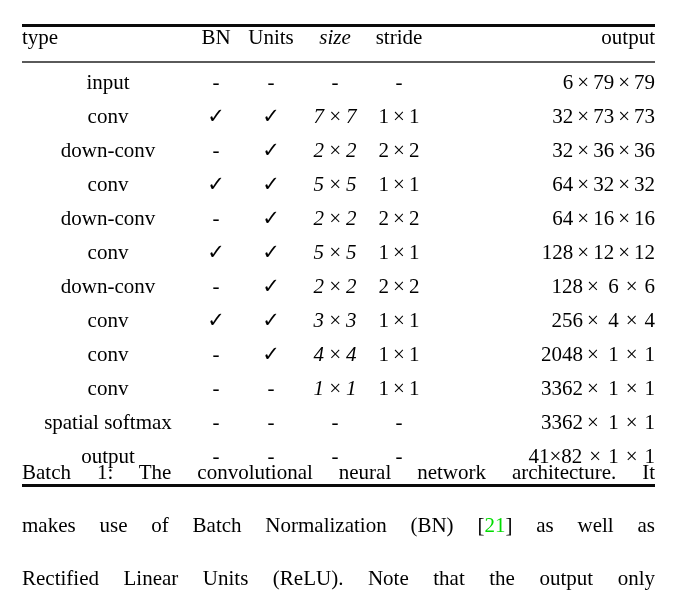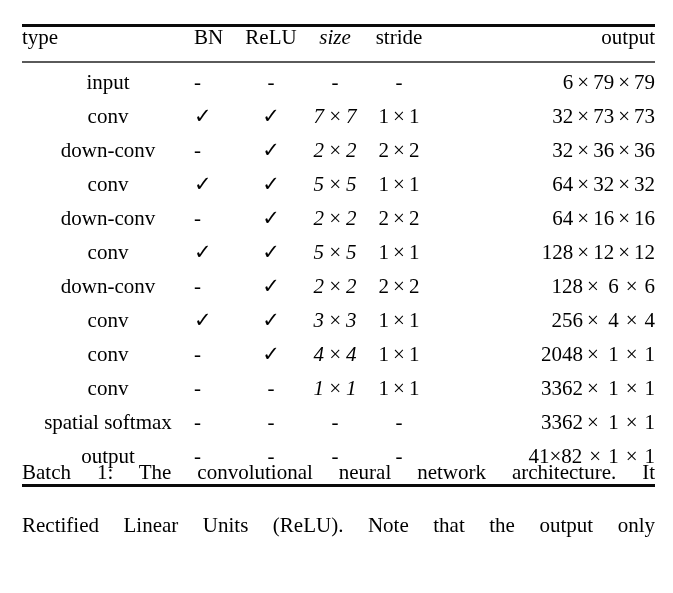--- a/index.html
+++ b/index.html
@@ -51,21 +51,21 @@
   }
 
   table.arch td, table.arch th {
     padding: 0;
     font-weight: normal;
     vertical-align: baseline;
   }
 
   
   .c-type   { width: 172px; text-align: left;   padding-left: 16px; }
-  .c-bn     { width: 44px;  }
+  .c-bn     { width: 44px;  text-align: center; }
   .c-relu   { width: 66px;  text-align: center; }
   .c-size   { width: 62px;  text-align: center; font-style: italic; }
   .c-stride { width: 66px;  text-align: center; }
   .c-output { width: 223px; text-align: right;  padding-right: 10px; }
 
   .head-row td { height: 34px; padding-top: 8px; padding-bottom: 6px; }
   .body-row td { height: 28px; }
 
   .body-row .c-type { padding-top: 3px; padding-bottom: 3px; text-align: center; }
   .body-gap-top { height: 6px; }
@@ -108,21 +108,21 @@
 
   <div class="table-block">
 
     <div class="rule-top"></div>
 
     <table class="arch">
       <tbody>
         <tr class="head-row">
           <td class="c-type">type</td>
           <td class="c-bn">BN</td>
-          <td class="c-relu">ReLU</td>
+          <td class="c-relu">Units</td>
           <td class="c-size">size</td>
           <td class="c-stride">stride</td>
           <td class="c-output">output</td>
         </tr>
       </tbody>
     </table>
 
     <div class="rule-mid"></div>
 
     <div class="body-gap-top"></div>
@@ -230,17 +230,20 @@
 
     <div class="body-gap-bot"></div>
 
     <div class="rule-bottom"></div>
   </div>
 
   <div class="caption">
     <span class="line-just">
       <span>Batch 1:</span><span> The convolutional neural network architecture. It</span>
     </span>
+    <span class="line-just">
+      <span>makes use of Batch Normalization (BN) [</span><span class="cite-num" style="color: rgb(0, 221, 0);">21</span><span>] as well as</span>
+    </span>
     <span class="line-just">Rectified Linear Units (ReLU). Note that the output only</span>
 
   </div>
 
 </div>
 
 </body></html>

